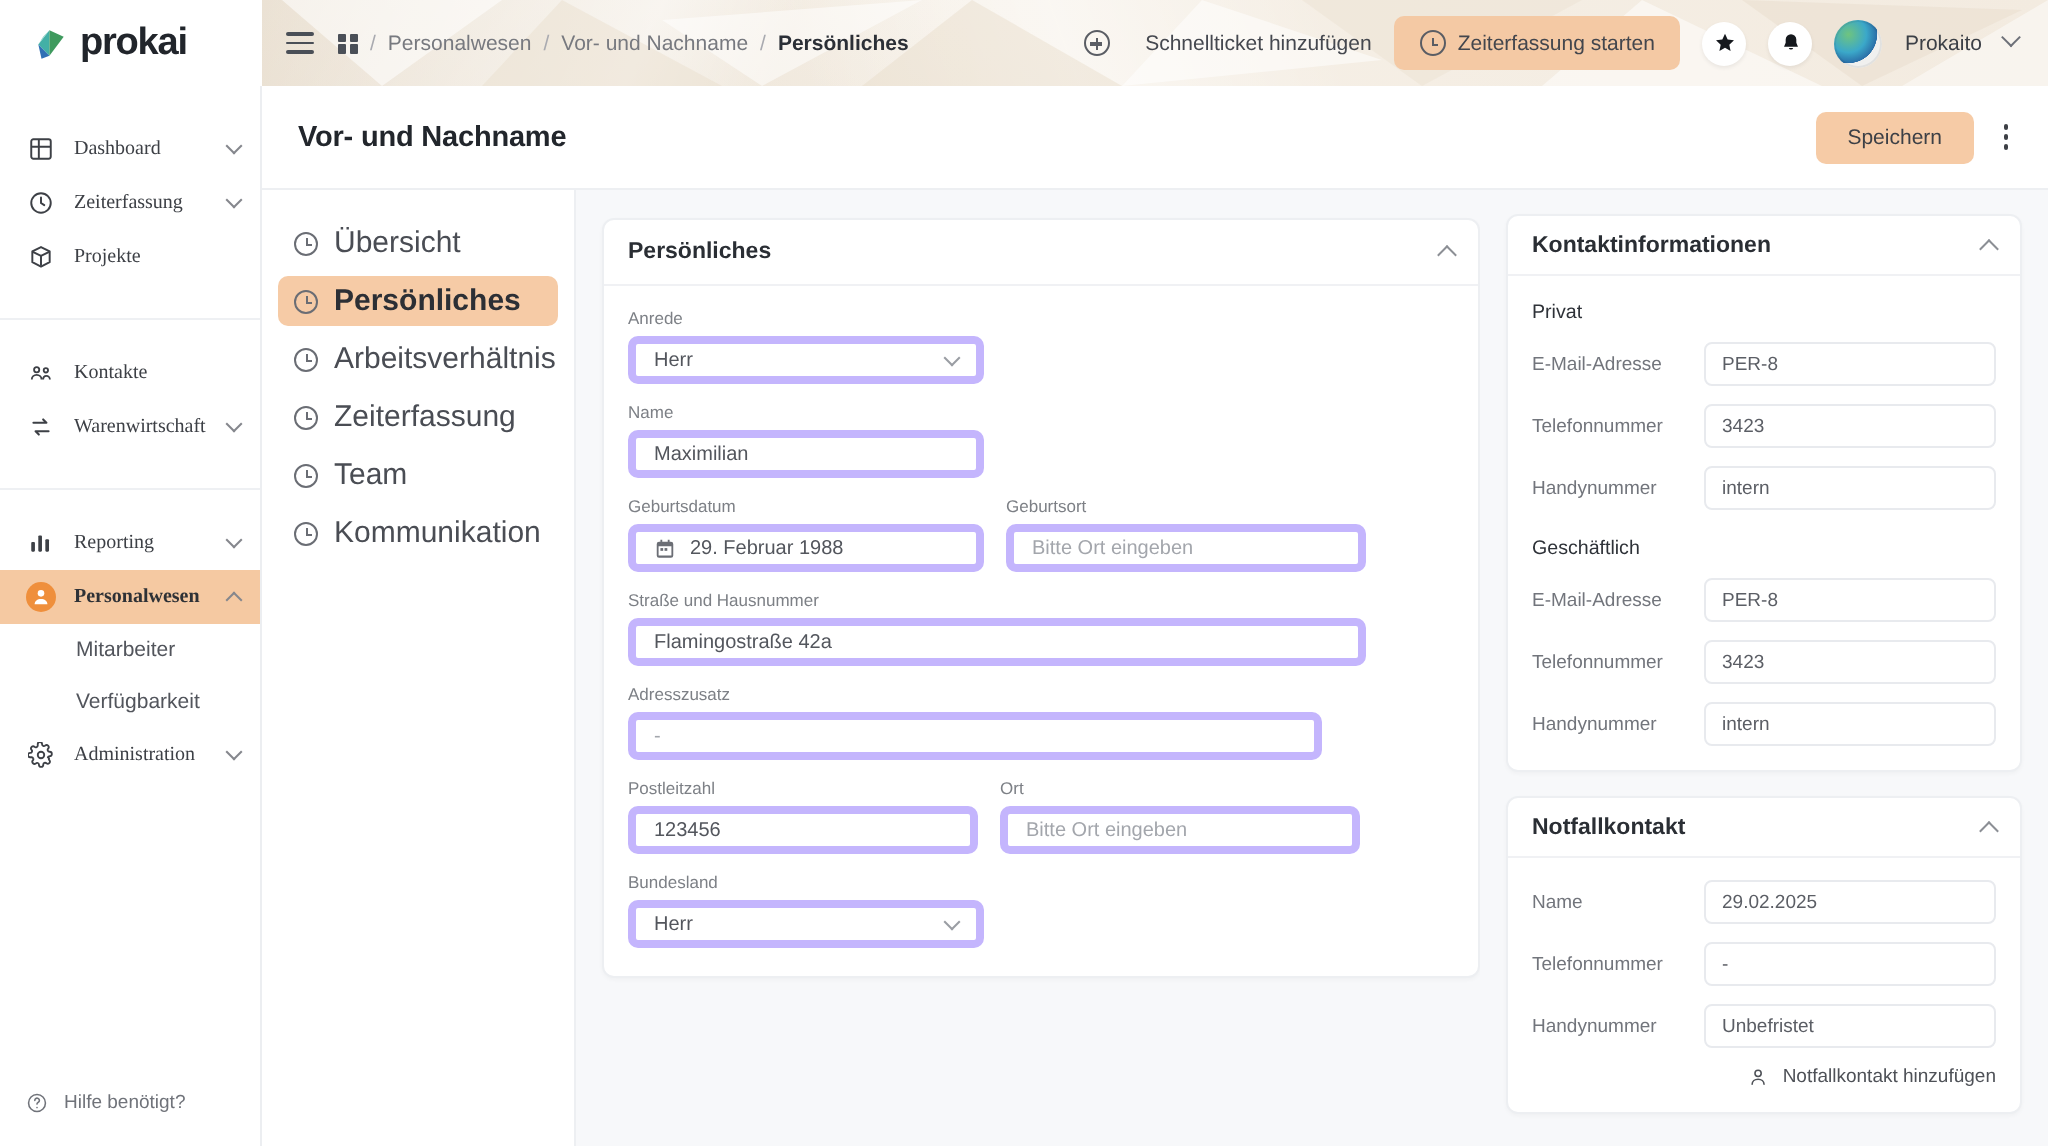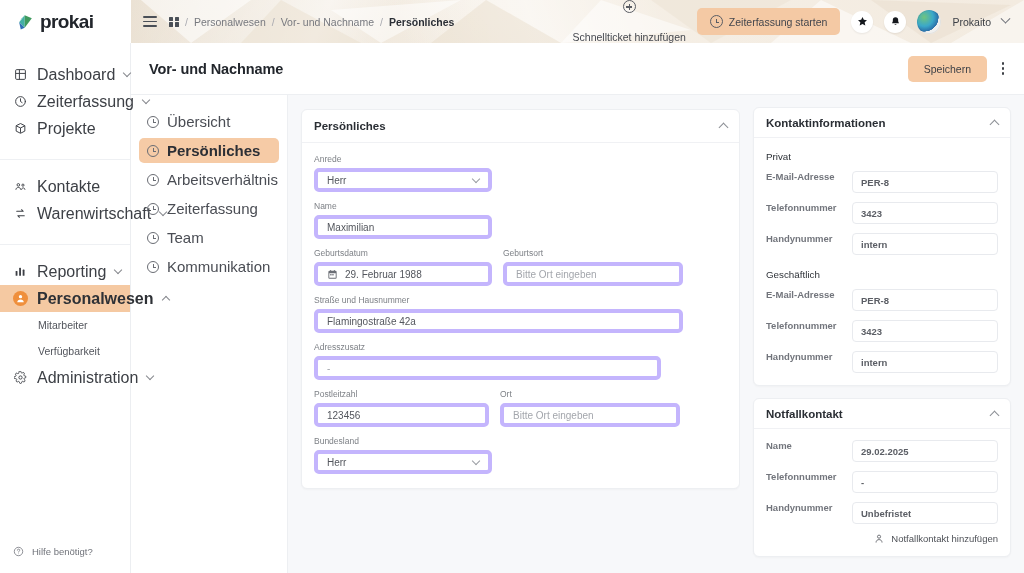--- a/index.html
+++ b/index.html
@@ -37,21 +37,21 @@
   .hamburger i:nth-child(1){ top: 0; } .hamburger i:nth-child(2){ top: 4.7px; } .hamburger i:nth-child(3){ top: 9.4px; }
 
   .breadcrumb { display: flex; align-items: center; gap: 6px; font-size: 10.5px; color: #6d7078; position: relative; z-index: 6; }
   .grid-icon { display: grid; grid-template-columns: 1fr 1fr; gap: 1.6px; width: 10px; height: 10px; }
   .grid-icon span { background: #4a4f57; border-radius: .5px; }
   .bc-sep { color: #a9aab0; }
   .bc-item { color: #77797f; }
   .bc-item.active { color: #2b2f36; font-weight: 700; }
 
   .top-right { margin-left: auto; display: flex; align-items: center; gap: 11px; padding-right: 15px; position: relative; z-index: 6; }
-  .quickticket { display: flex; align-items: center; gap: 18px; font-size: 10.5px; color: #45484f; cursor: pointer; flex-direction: column; }
+  .quickticket { display: flex; align-items: center; gap: 18px; font-size: 10.5px; color: #45484f; cursor: pointer; }
   .circ-ico { width: 13px; height: 13px; border: 1.2px solid #5a5d64; border-radius: 50%; position: relative; flex: none; }
   .circ-ico.plus::before, .circ-ico.plus::after { content:""; position:absolute; background:#5a5d64; }
   .circ-ico.plus::before { left:2.6px; top:5.4px; width:6.2px; height:1.2px; }
   .circ-ico.plus::after { top:2.6px; left:5.4px; height:6.2px; width:1.2px; }
   .circ-ico.clock::before { content:""; position:absolute; left:5.4px; top:2.6px; width:1.1px; height:4.2px; background:#5a5d64; }
   .circ-ico.clock::after { content:""; position:absolute; left:5.4px; top:5.8px; width:3.2px; height:1.1px; background:#5a5d64; }
   .timer-btn {
     display: flex; align-items: center; gap: 6px; font-size: 10.5px; color: #43464d;
     background: #f4c9a4; border-radius: 5px; padding: 7px 13px; cursor: pointer;
   }
@@ -76,21 +76,21 @@
 
   
   .sidebar {
     width: 131px; min-width: 131px; background: #fff; border-right: 1px solid #eceef1;
     display: flex; flex-direction: column; padding-top: 18px; position: relative;
   }
   .nav-group { padding-bottom: 4px; }
   .nav-divider { height: 1px; background: #eef0f3; margin: 13px 0 13px 0; }
   .nav-item {
     display: flex; align-items: center; height: 27px; padding: 0 10px 0 13px;
-    font-size: 16px; color: #3d4046; cursor: pointer; gap: 9px; position: relative;
+    font-size: 10px; color: #3d4046; cursor: pointer; gap: 9px; position: relative; font-family: Liberation Serif, serif;
   }
   .nav-item .nav-ico { width: 15px; height: 15px; flex: none; display: flex; align-items: center; justify-content: center; }
   .nav-item .nav-label { flex: 1; white-space: nowrap; }
   .nav-item .nav-chev {
     width: 6px; height: 6px; border-right: 1.2px solid #85878d; border-bottom: 1.2px solid #85878d;
     transform: rotate(45deg); margin-bottom: 3px; flex: none;
   }
   .nav-item .nav-chev.up { transform: rotate(-135deg); margin-bottom: -3px; }
   .nav-item.active { background: #f5c9a2; font-weight: 700; color: #2e3136; }
   .nav-item.active .nav-ico { background: #ef8f3c; border-radius: 50%; }
@@ -162,21 +162,21 @@
   }
   .input .cal-ico { margin-right: 7px; flex: none; }
   .input .muted { color: #a3a6ac; }
   .row { display: flex; gap: 11px; margin-bottom: 9px; }
   .row.single { display: block; margin-bottom: 9px; }
   .grp-left { width: 178px; }
   .grp-right { width: 180px; }
 
   
   .right-col { width: 284px; min-width: 284px; padding: 12px 13px 0 13px; }
-  .kv-row { display: flex; margin-bottom: 9px; font-weight: bold; }
+  .kv-row { display: flex; align-items: center; margin-bottom: 9px; }
   .kv-label { width: 86px; font-size: 9.5px; color: #72757c; flex: none; }
   .kv-input {
     flex: 1; height: 22px; border: 1px solid #e8eaee; border-radius: 4px;
     display: flex; align-items: center; padding: 0 8px; font-size: 9.5px; color: #5b5e65; cursor: text;
   }
   .sub-head { font-size: 9.8px; font-weight: 400; color: #2e3238; margin: 2px 0 9px 0; }
   .sub-head.second { margin-top: 14px; }
   .add-link {
     display: flex; align-items: center; justify-content: flex-end; gap: 6px;
     font-size: 9.5px; color: #4e5157; cursor: pointer; margin-top: 2px;

